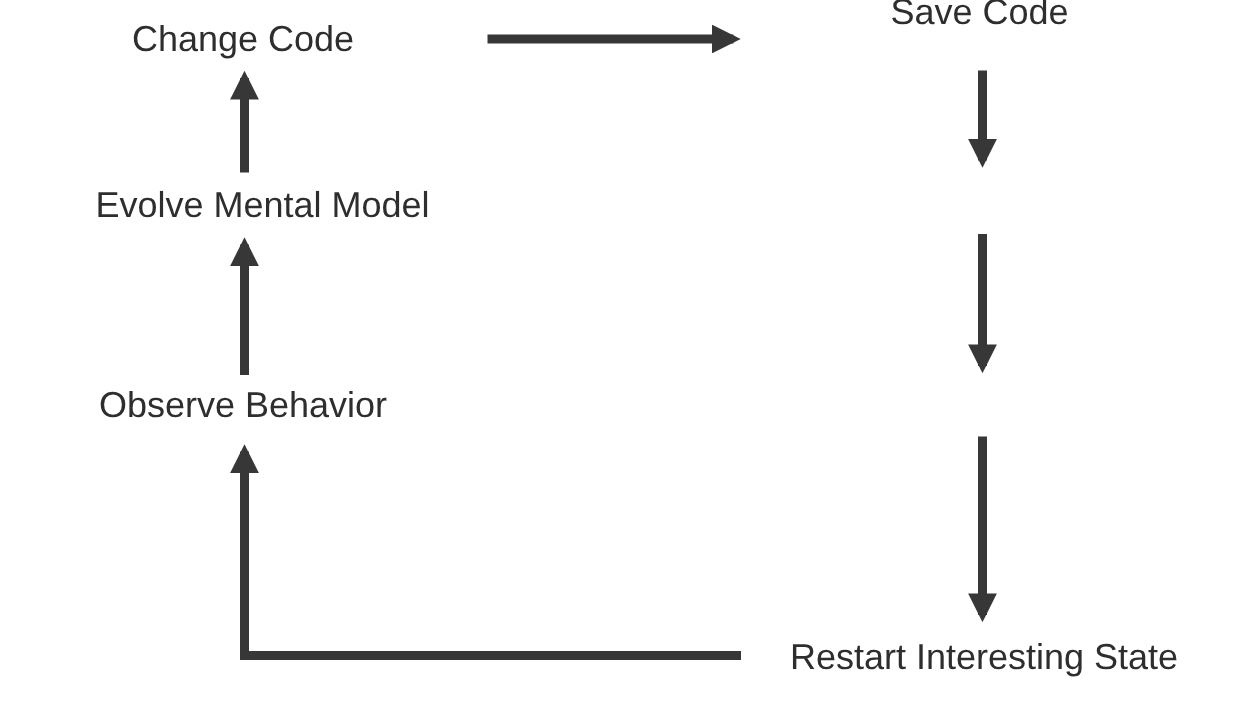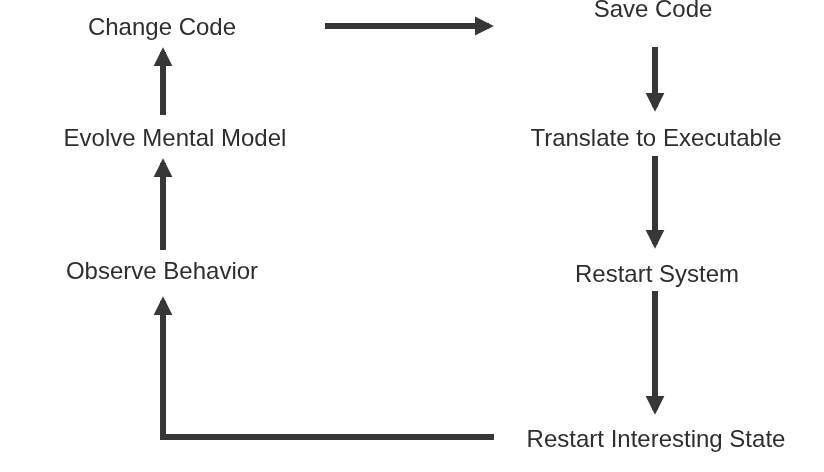--- a/index.html
+++ b/index.html
@@ -66,21 +66,19 @@
 
     <path d="M 163 115 L 163 52" fill="none" stroke="#373737" stroke-width="6" marker-end="url(#arrowhead)"></path>
   </svg>
 
   <div class="node-label pos-change-code">Change Code</div>
 
   <div class="node-label pos-save-code">Save Code</div>
 
   <div class="node-label pos-evolve-mental-model">Evolve Mental Model</div>
 
-  <div class="node-label pos-translate-executable">Translate to Executable</div>
 
   <div class="node-label pos-observe-behavior">Observe Behavior</div>
 
-  <div class="node-label pos-restart-system">Restart System</div>
 
   <div class="node-label pos-restore-state">Restart Interesting State</div>
 
 </div>
 
 </body></html>

